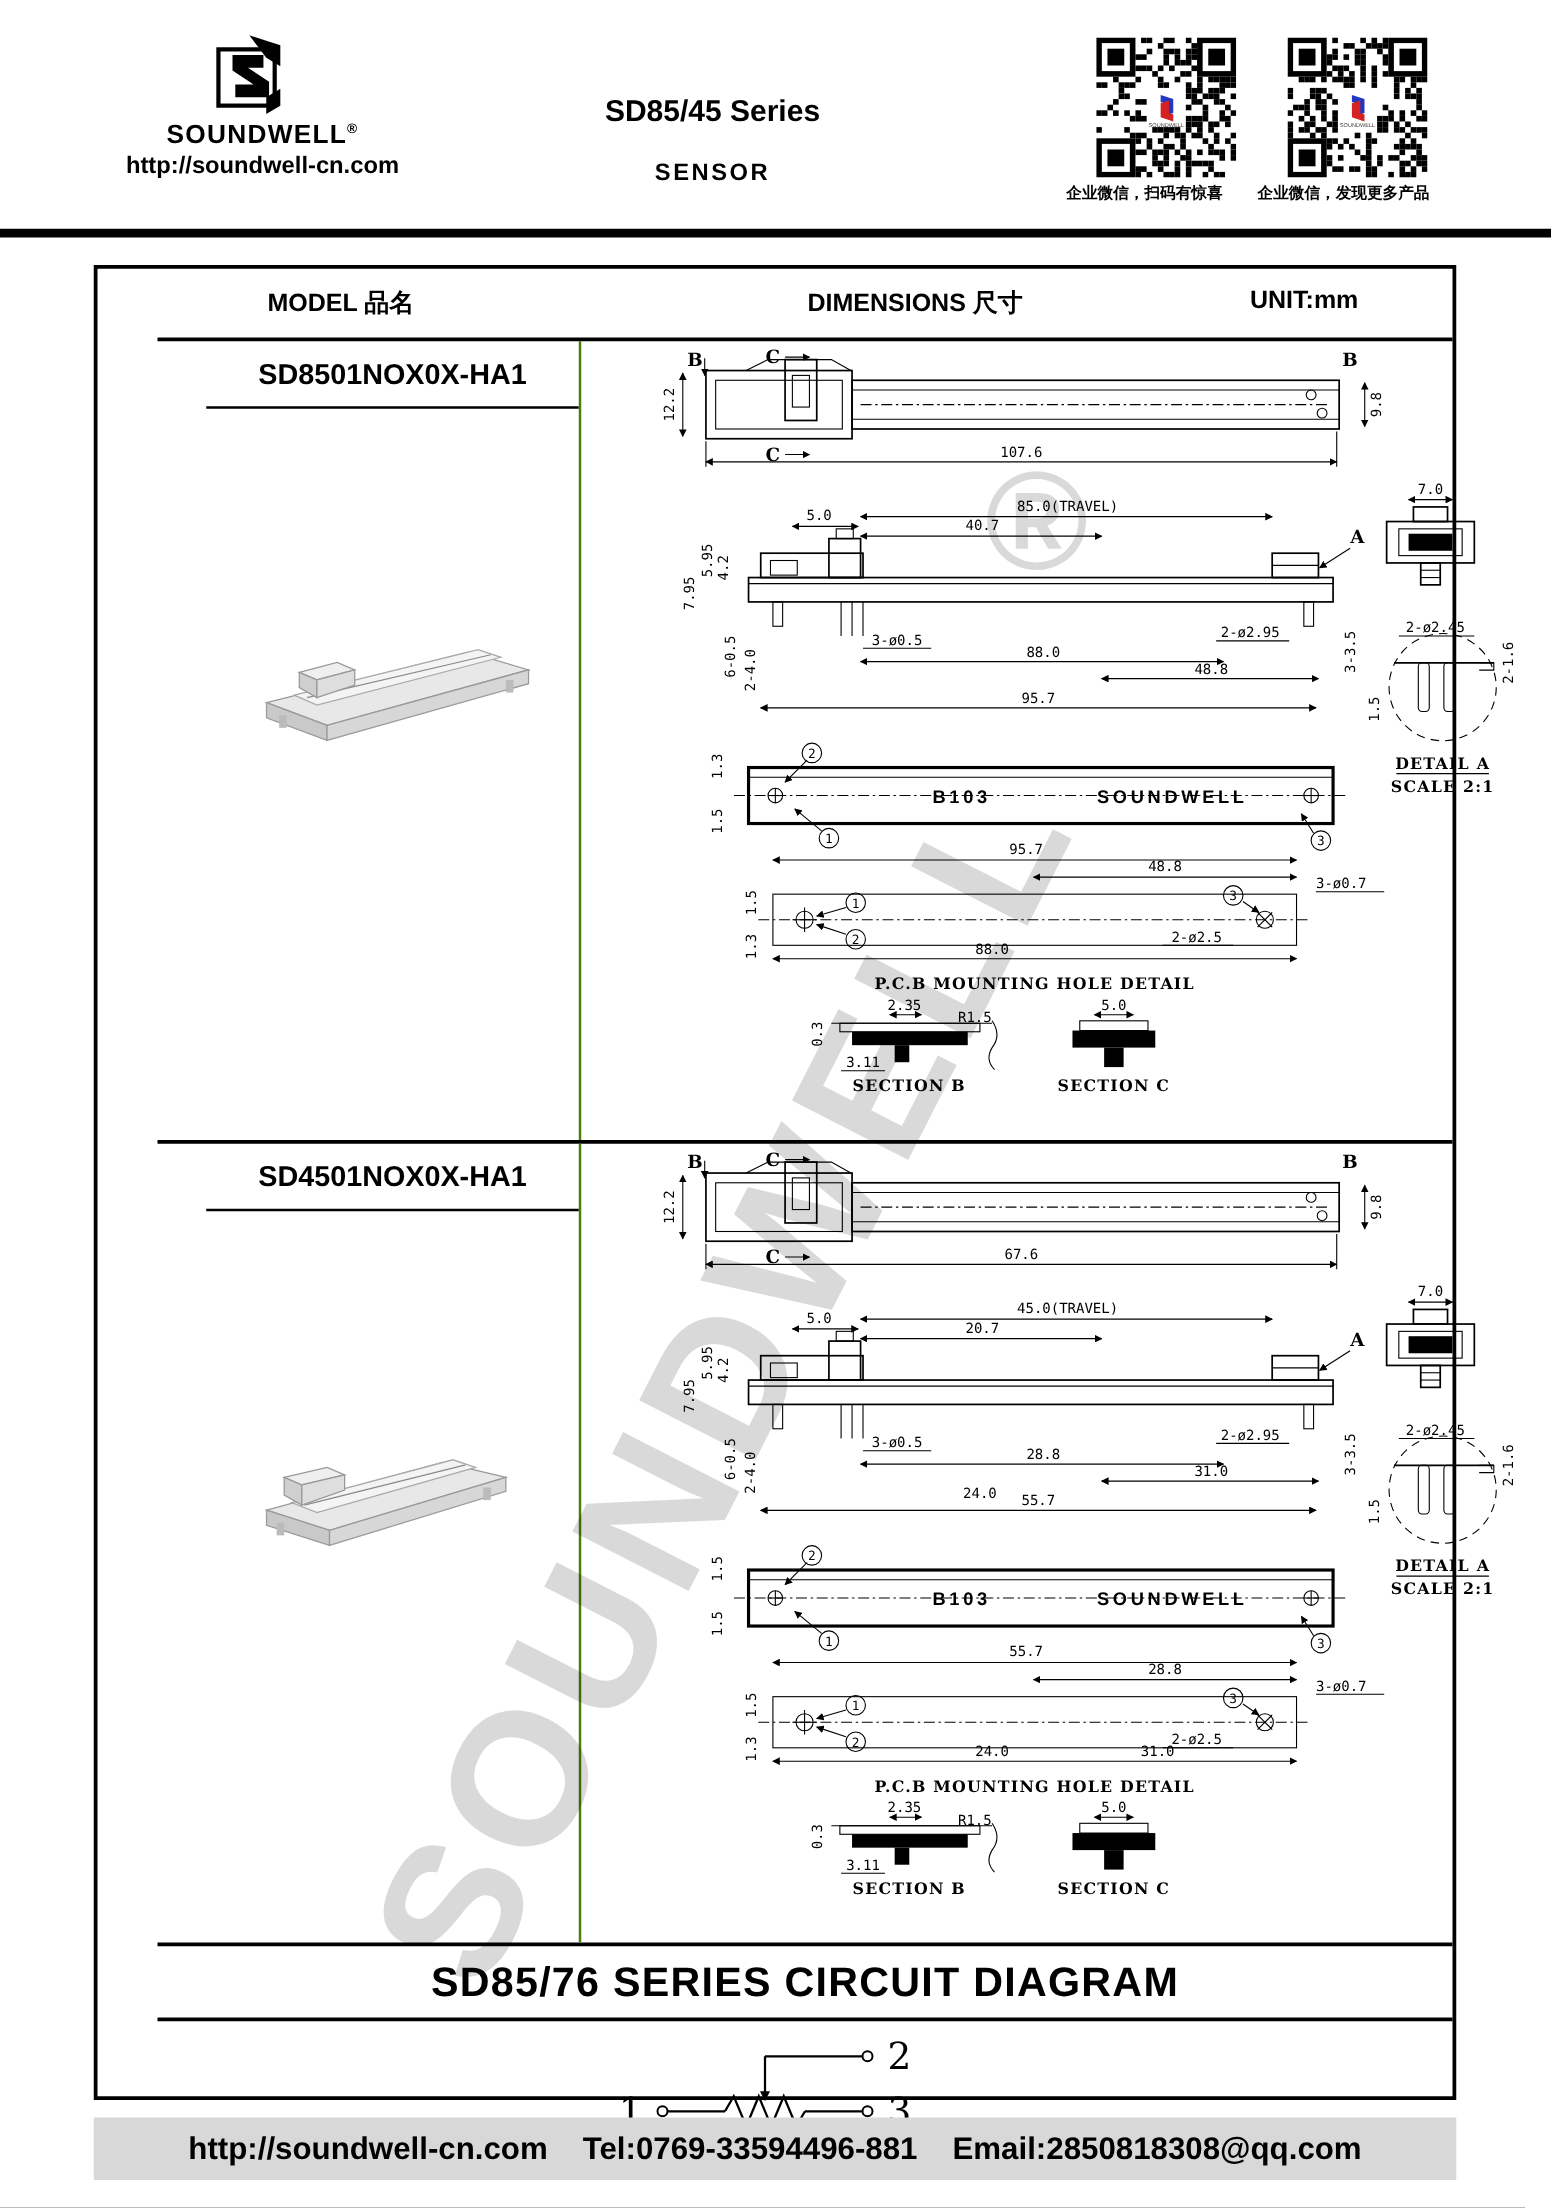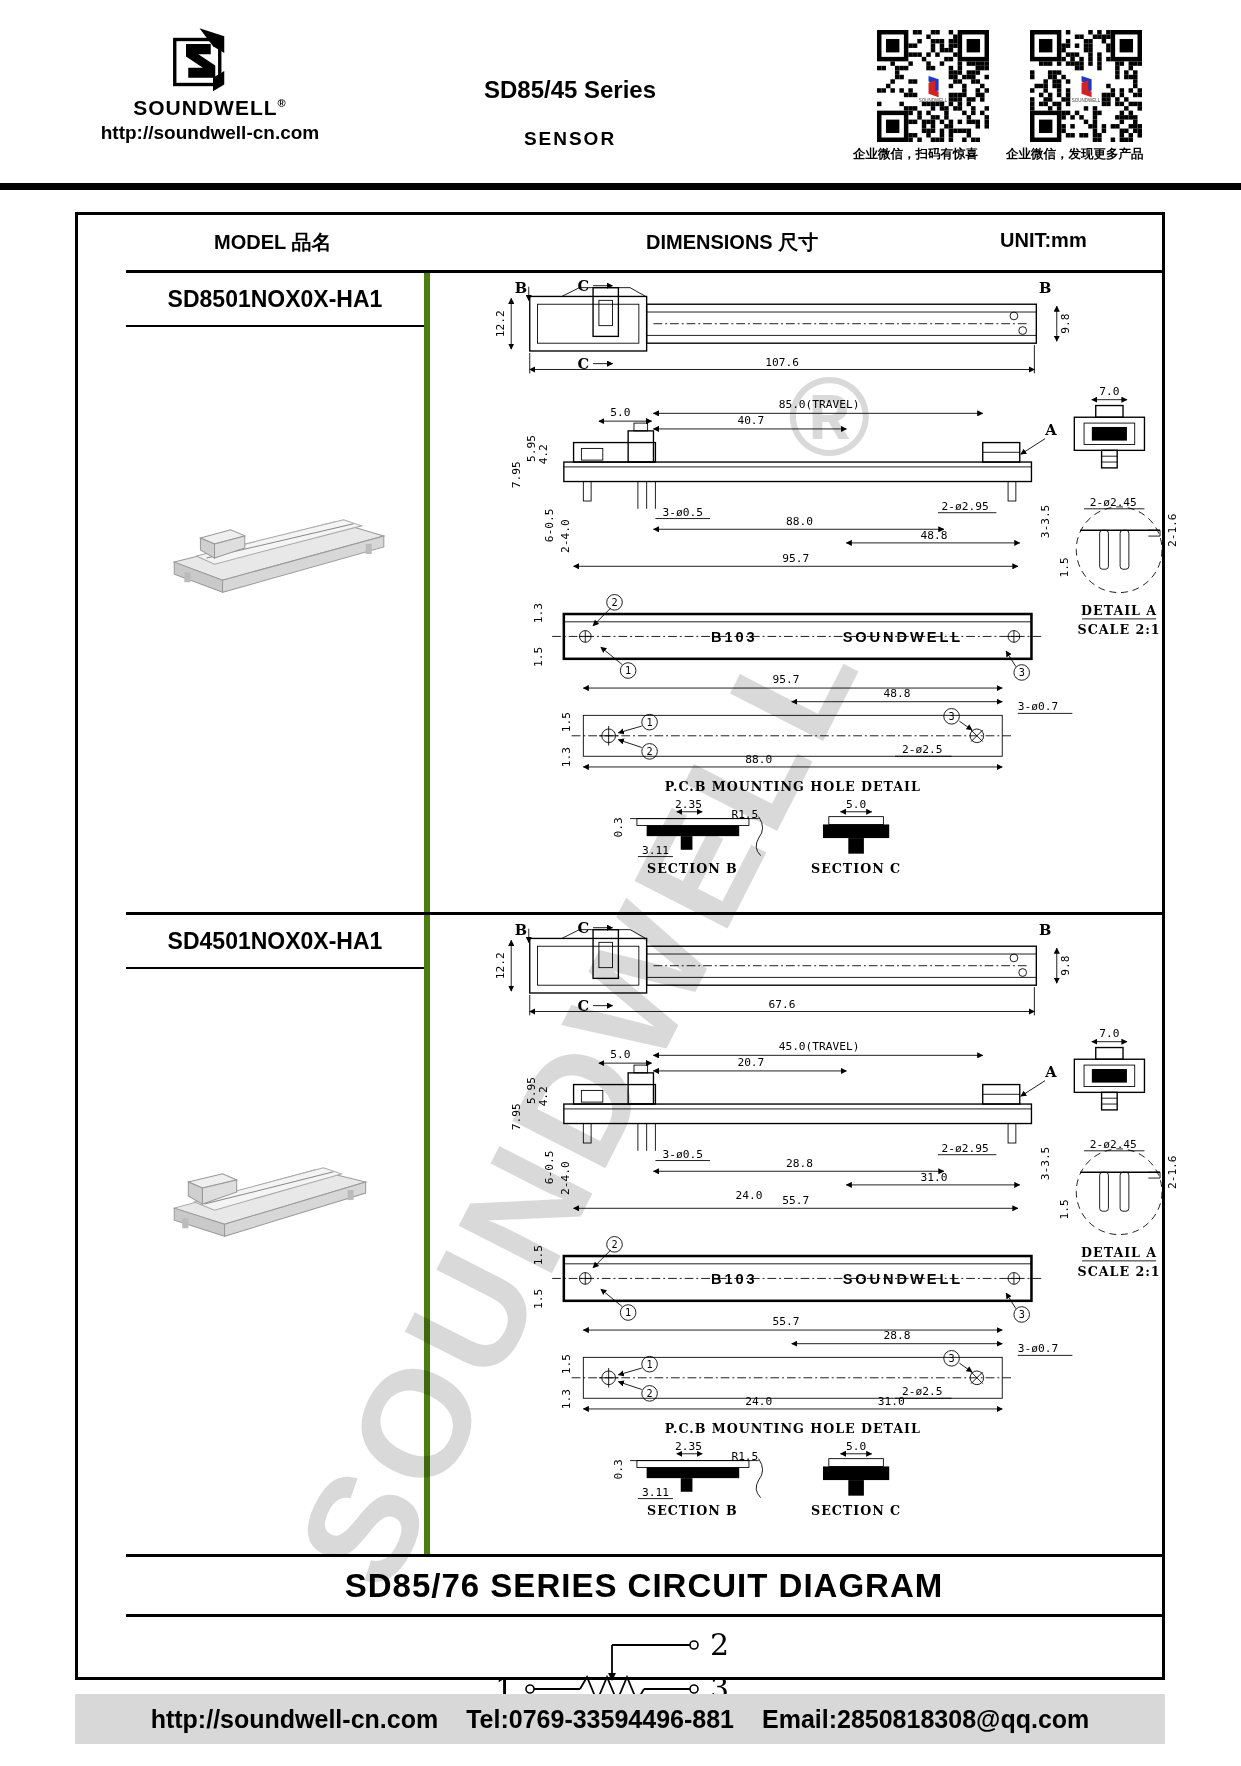--- a/index.html
+++ b/index.html
@@ -19,21 +19,21 @@
   .qr-caption{top:146px;width:160px;text-align:left;font-weight:bold;font-size:12.5px;}
   .qc1{left:853px;} .qc2{left:1006px;}
   .top-divider{left:0;top:183px;width:1241px;height:7px;background:#000;}
 
   
   .sheet{left:75px;top:212px;width:1090px;height:1468px;border:3px solid #000;box-sizing:border-box;padding-left:48px;}
   .thead{position:relative;height:55px;border-bottom:3px solid #000;}
   .thead span{position:absolute;top:14px;font-weight:bold;font-size:20px;}
   .th-model{left:88px;} .th-dim{left:520px;} .th-unit{left:874px;}
   .mrow{position:relative;height:639px;border-bottom:3px solid #000;display:flex;}
-  .mleft{width:298px;border-right:6px solid #4d7c0f;position:relative;flex:none;}
+  .mleft{width:298px;border-right:2px solid #4d7c0f;position:relative;flex:none;margin-left:39px;}
   .mname{height:52px;line-height:52px;text-align:center;font-weight:bold;font-size:23px;border-bottom:2px solid #000;}
   .photo{position:absolute;left:18px;top:210px;width:262px;height:132px;}
   .mright{position:relative;flex:1;}
   .drawing{position:absolute;left:0;top:2px;width:784px;height:604px;}
 
   
   .drawing text{font-family:"DejaVu Sans Mono",monospace;font-size:11.5px;fill:#000;text-anchor:middle;}
   .drawing text.cap{font-family:"DejaVu Serif",serif;font-weight:bold;font-size:13px;letter-spacing:1px;}
   .drawing text.mark{font-family:"DejaVu Serif",serif;font-weight:bold;font-size:15px;}
   .drawing text.code{font-family:"Liberation Sans",sans-serif;font-weight:bold;font-size:15px;letter-spacing:3px;}

